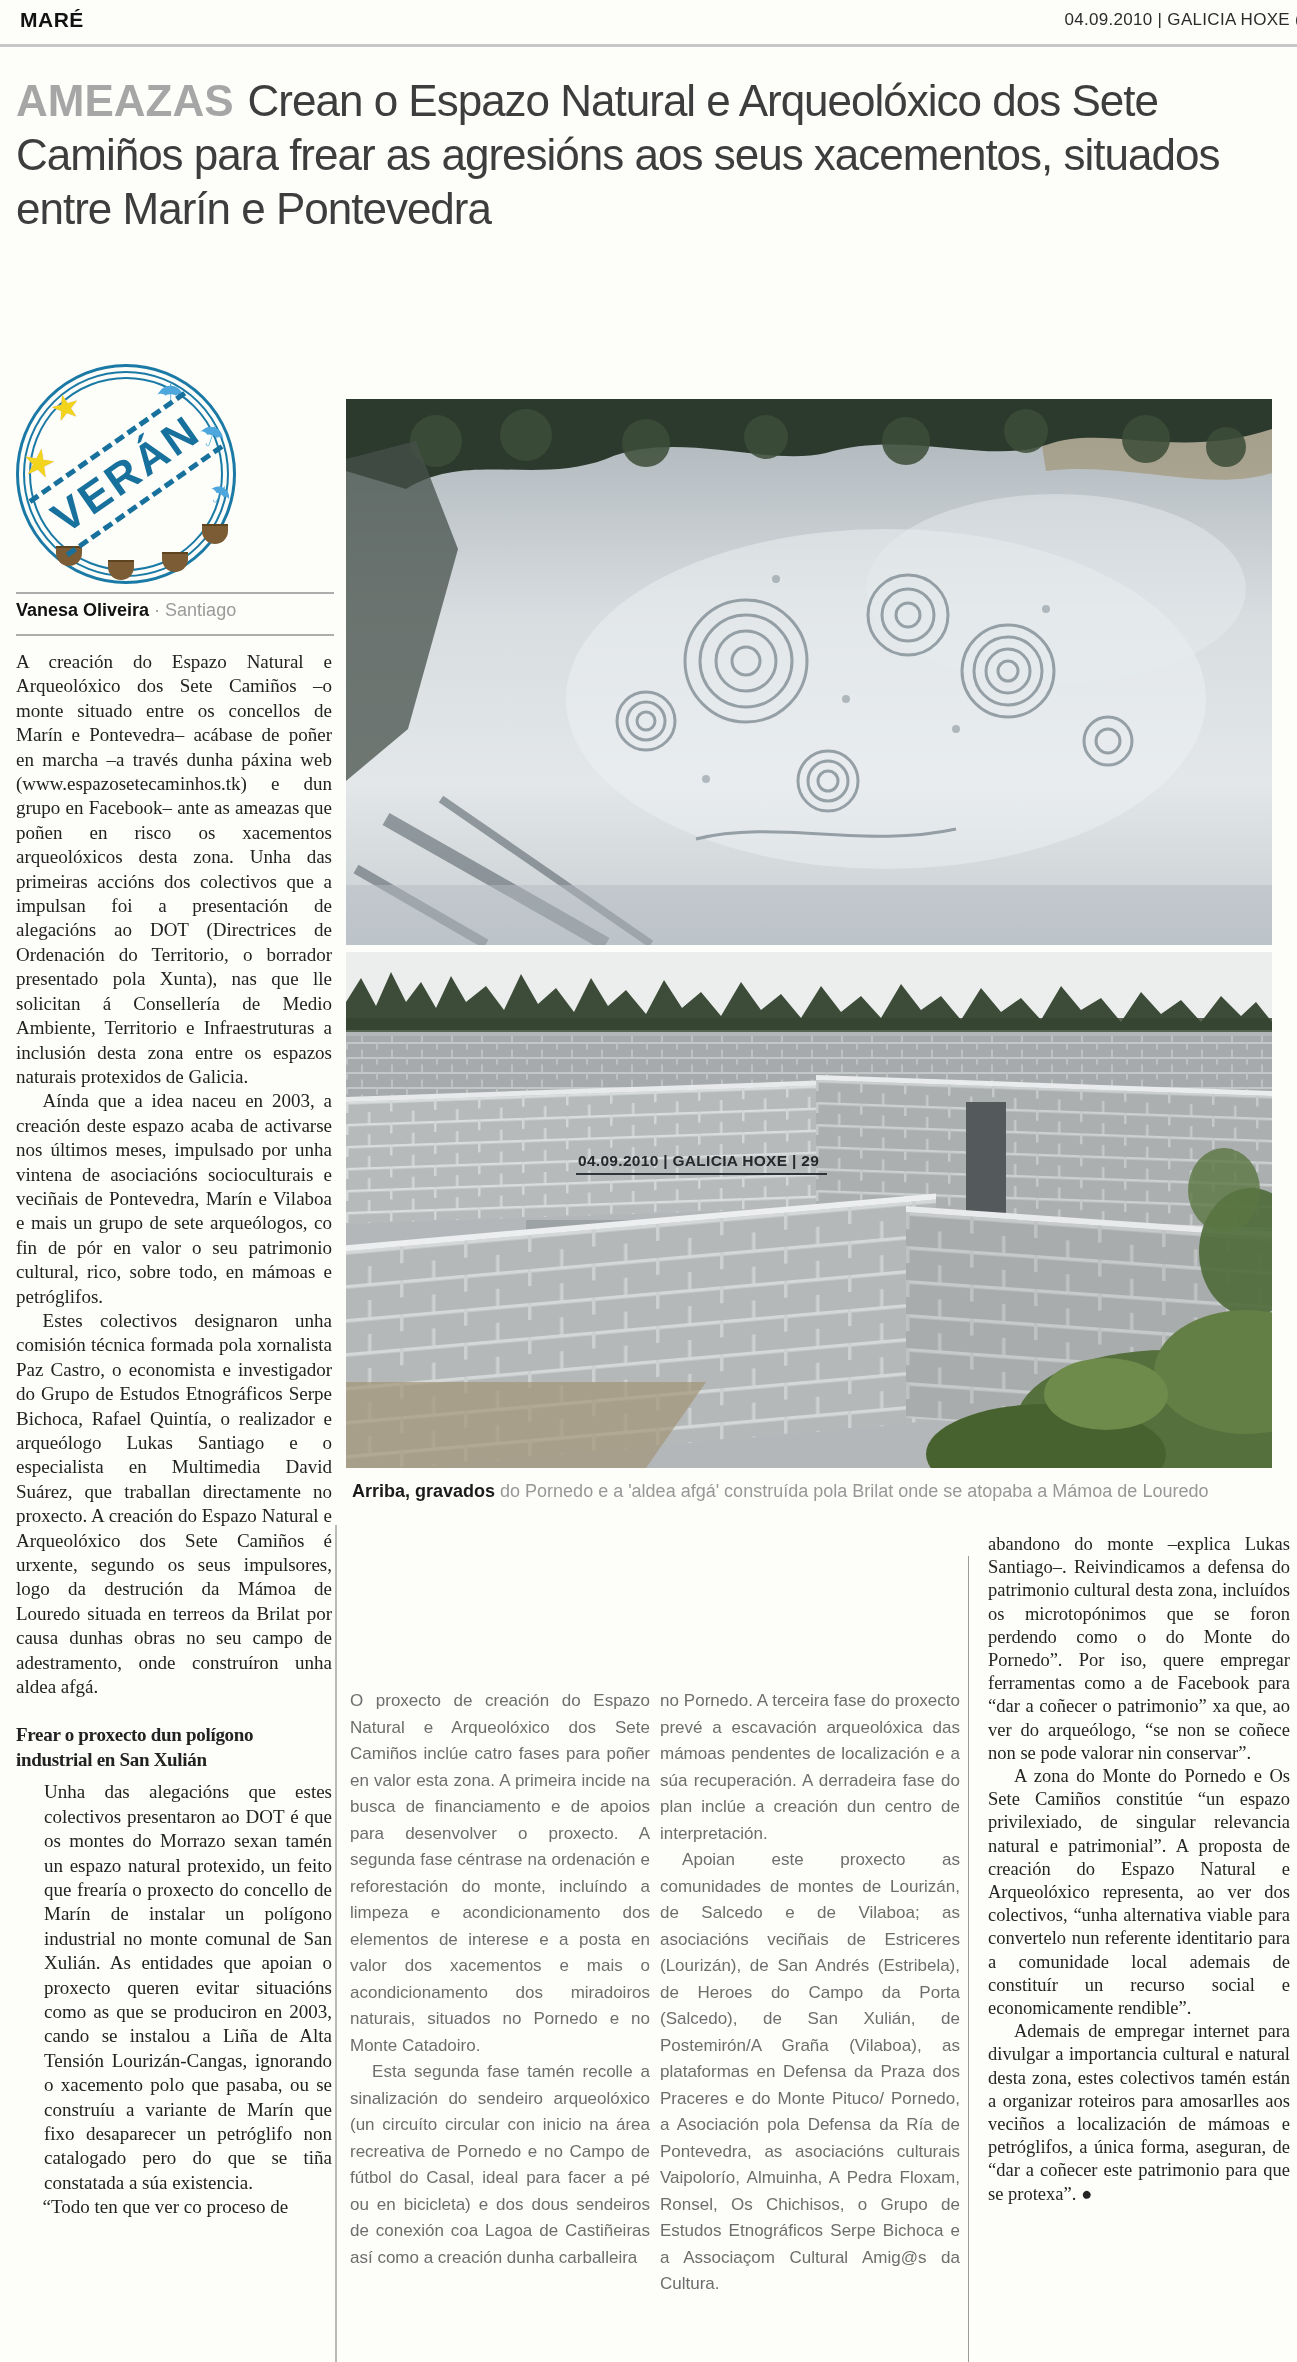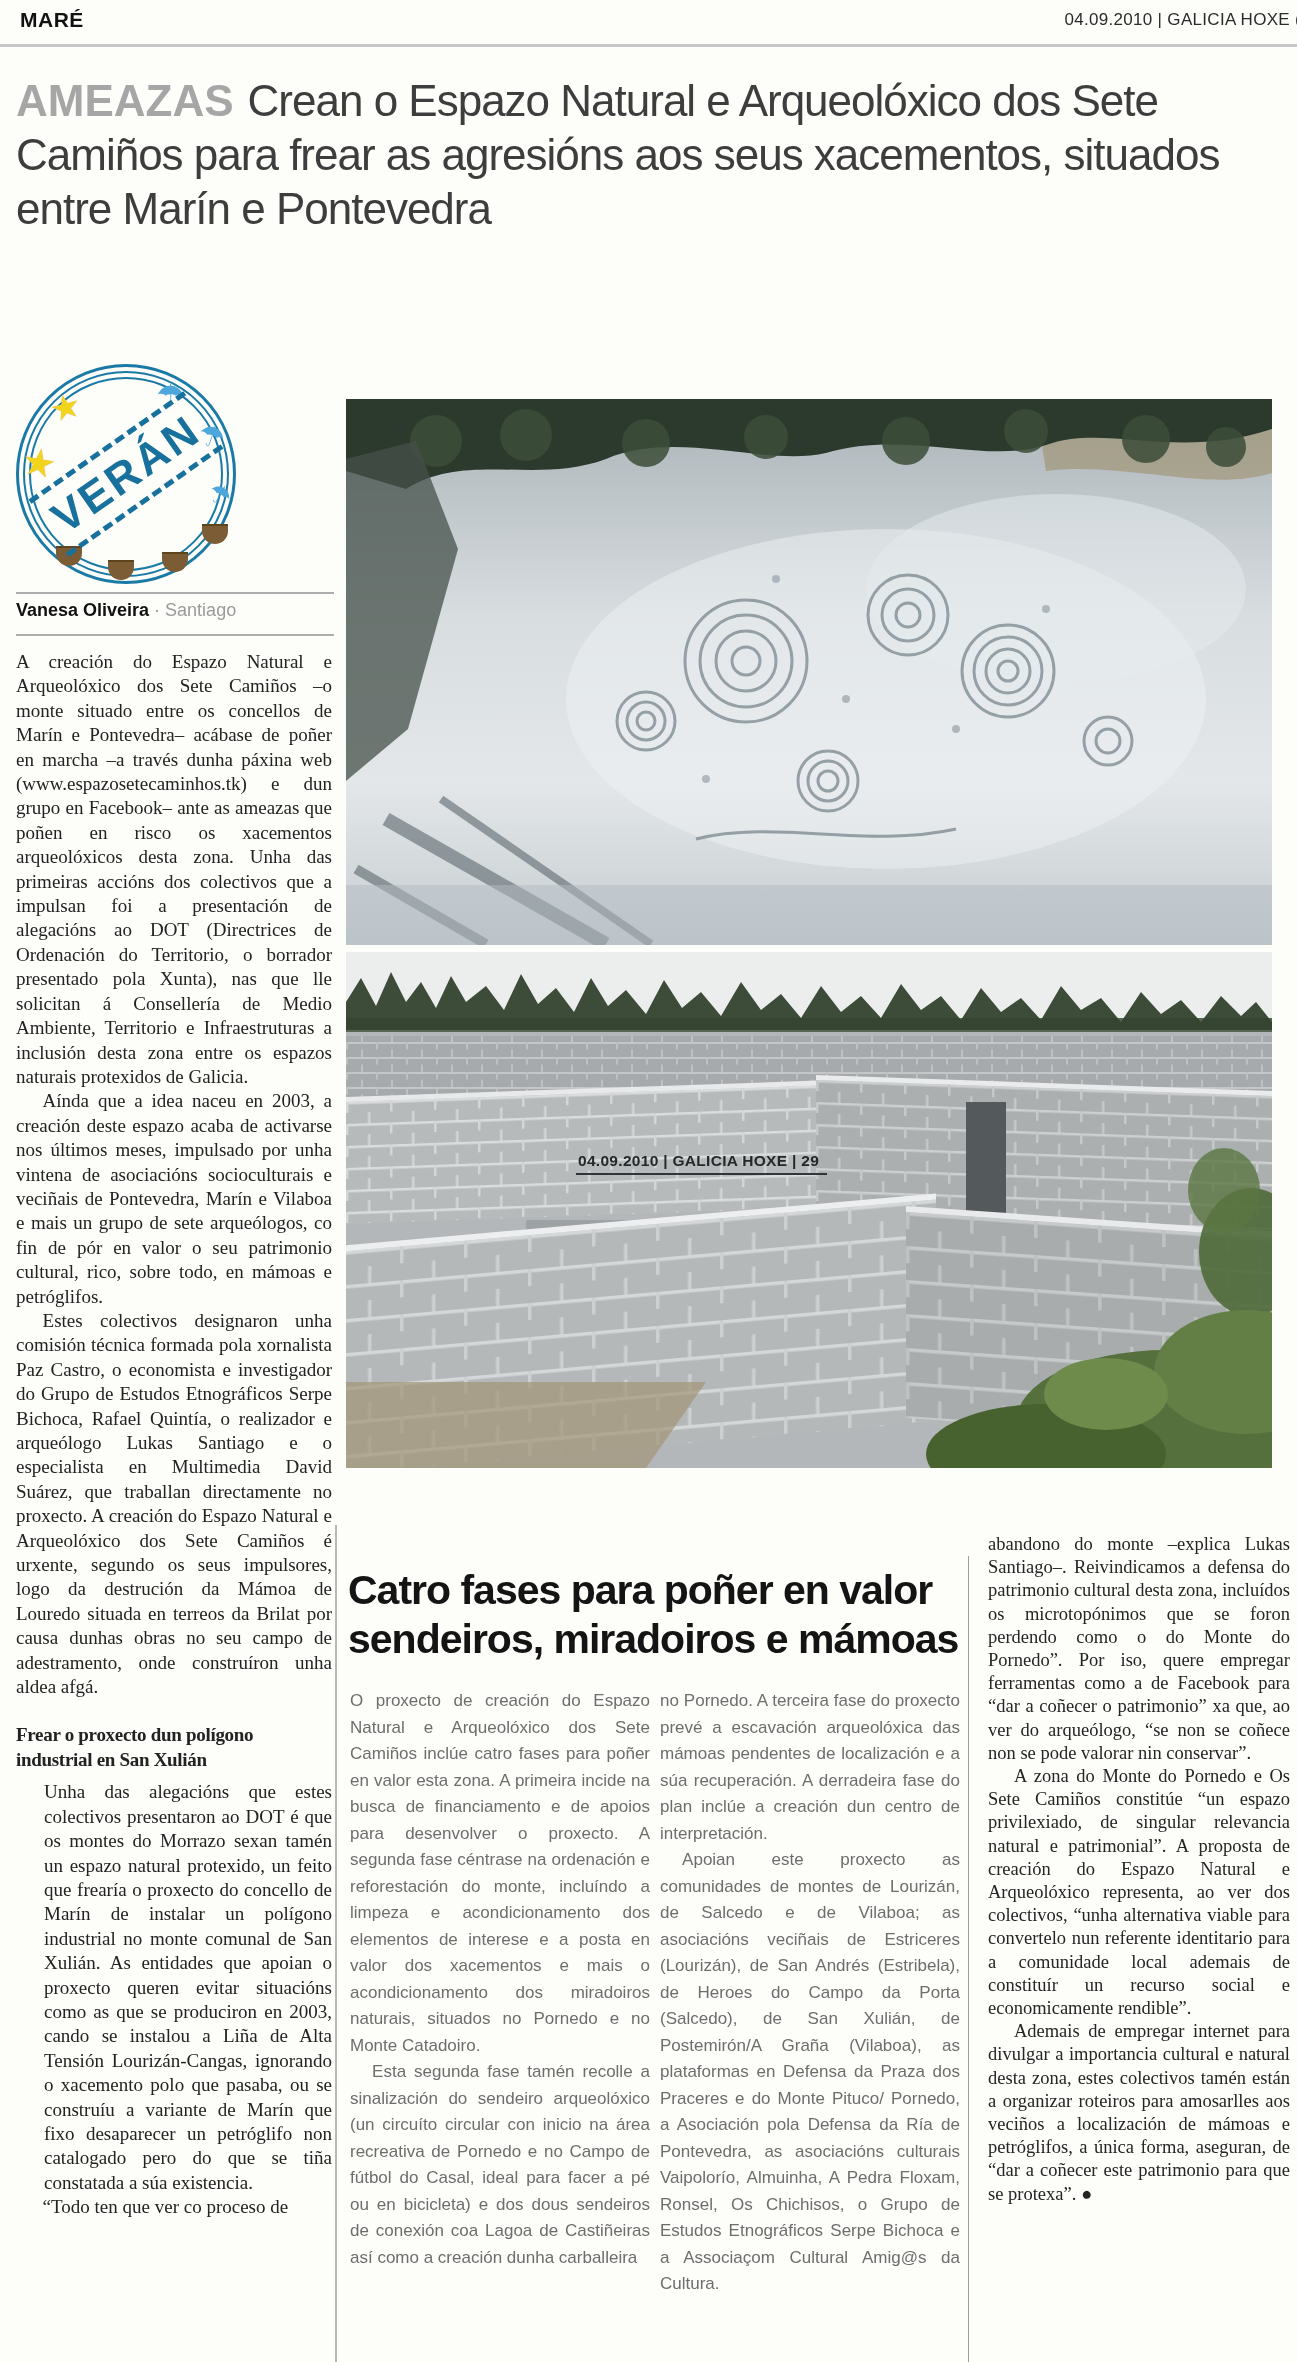--- a/index.html
+++ b/index.html
@@ -249,22 +249,24 @@
         <ellipse cx="878" cy="238" rx="36" ry="42" fill="#5b7742" opacity="0.8"></ellipse>
         <ellipse cx="820" cy="470" rx="150" ry="72" fill="#55703d"></ellipse>
         <ellipse cx="700" cy="502" rx="120" ry="50" fill="#48622f"></ellipse>
         <ellipse cx="900" cy="420" rx="92" ry="62" fill="#637f45"></ellipse>
         <ellipse cx="760" cy="442" rx="62" ry="36" fill="#6f8b4c"></ellipse>
       </g>
     </svg>
     <div class="pagemark">04.09.2010 | GALICIA HOXE | 29</div>
   </div>
 
-
-  <div class="boxtitle">Catro fases para poñer en valor sendeiros, miradoiros e mámoas</div>
+  <div class="caption">
+    <span class="cb">Arriba, gravados</span><span class="cr"> do Pornedo e a 'aldea afgá' construída pola Brilat onde se atopaba a Mámoa de Louredo</span>
+  </div>
+
   <div class="boxcol" id="boxcol1">
     <p>O proxecto de creación do Espazo Natural e Arqueolóxico dos Sete Camiños inclúe catro fases para poñer en valor esta zona. A primeira incide na busca de financiamento e de apoios para desenvolver o proxecto. A segunda fase céntrase na ordenación e reforestación do monte, incluíndo a limpeza e acondicionamento dos elementos de interese e a posta en valor dos xacementos e mais o acondicionamento dos miradoiros naturais, situados no Pornedo e no Monte Catadoiro.</p>
     <p>Esta segunda fase tamén recolle a sinalización do sendeiro arqueolóxico (un circuíto circular con inicio na área recreativa de Pornedo e no Campo de fútbol do Casal, ideal para facer a pé ou en bicicleta) e dos dous sendeiros de conexión coa Lagoa de Castiñeiras así como a creación dunha carballeira</p>
   </div>
   <div class="boxcol" id="boxcol2">
     <p>no Pornedo. A terceira fase do proxecto prevé a escavación arqueolóxica das mámoas pendentes de localización e a súa recuperación. A derradeira fase do plan inclúe a creación dun centro de interpretación.</p>
     <p>Apoian este proxecto as comunidades de montes de Lourizán, de Salcedo e de Vilaboa; as asociacións veciñais de Estriceres (Lourizán), de San Andrés (Estribela), de Heroes do Campo da Porta (Salcedo), de San Xulián, de Postemirón/A Graña (Vilaboa), as plataformas en Defensa da Praza dos Praceres e do Monte Pituco/ Pornedo, a Asociación pola Defensa da Ría de Pontevedra, as asociacións culturais Vaipolorío, Almuinha, A Pedra Floxam, Ronsel, Os Chichisos, o Grupo de Estudos Etnográficos Serpe Bichoca e a Associaçom Cultural Amig@s da Cultura.</p>
   </div>
 
   <div class="vline-left"></div>

